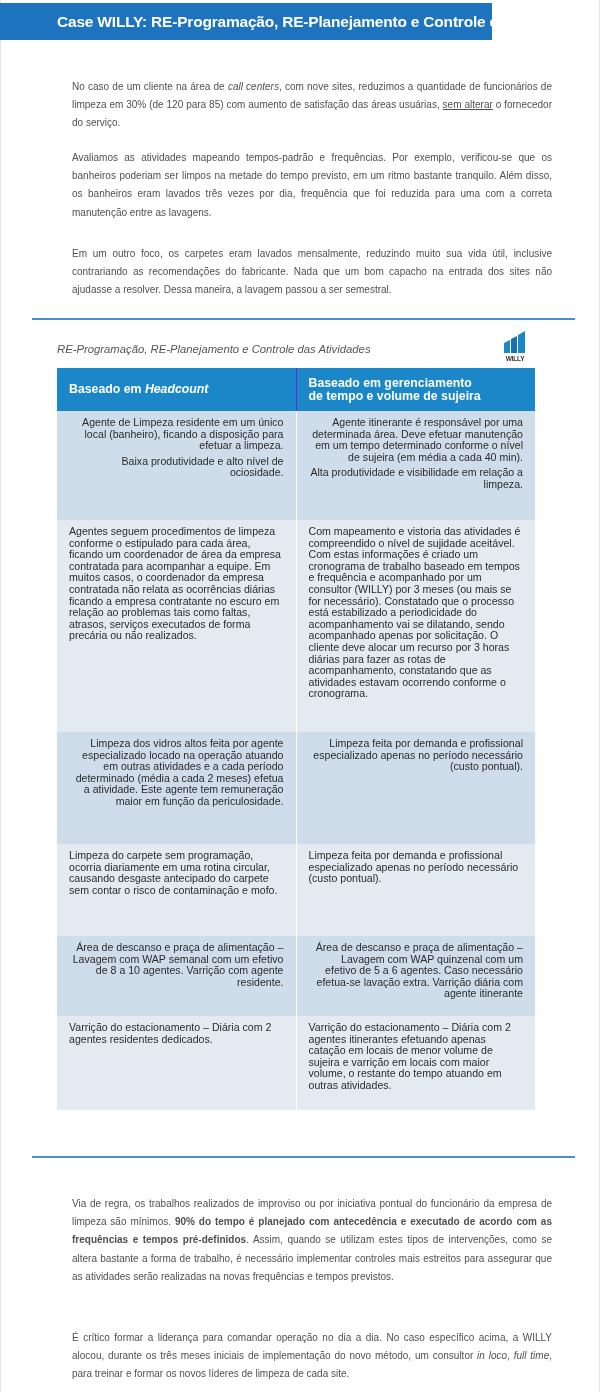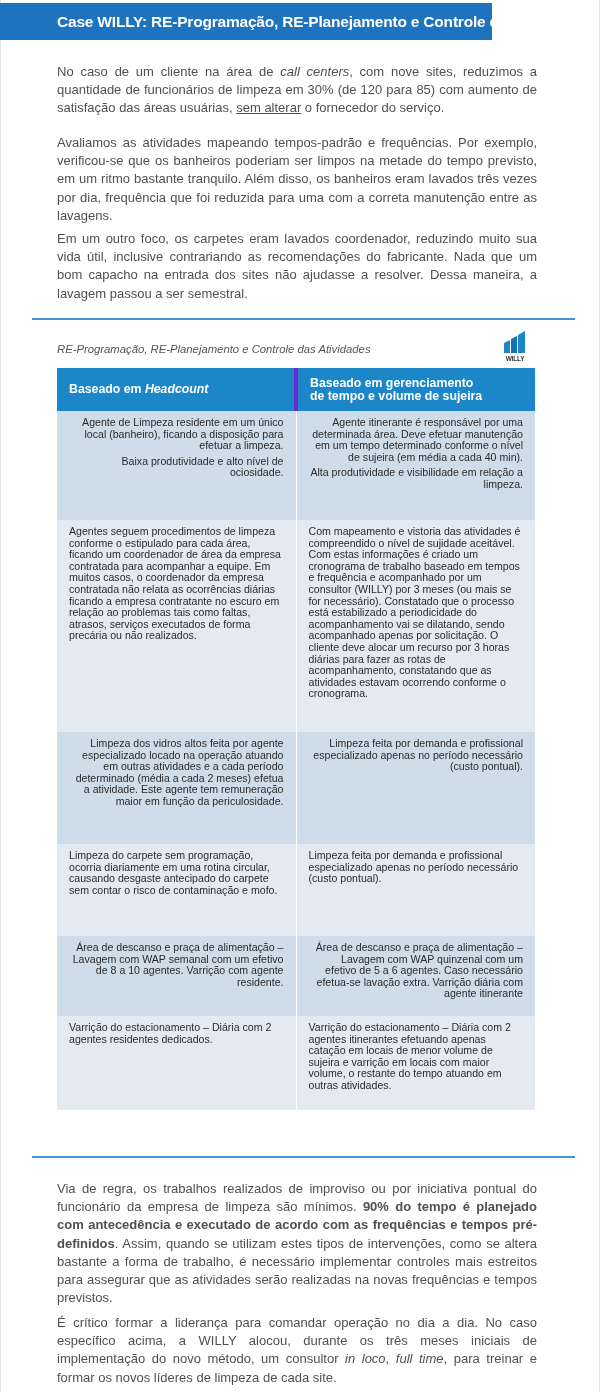--- a/index.html
+++ b/index.html
@@ -19,24 +19,24 @@
     color: #ffffff;
     font-weight: bold; font-size: 15.5px;
     line-height: 37px;
     box-sizing: border-box;
     padding-left: 57px;
     letter-spacing: -0.2px;
     white-space: nowrap;
   }
   .para {
     position: absolute; left: 57px; width: 480px;
-    font-size: 13px; line-height: 18.2px;
+    font-size: 10px; line-height: 18.2px;
     text-align: justify;
     color: #505050;
-    margin: 0;
+    margin: 15px;
   }
   .para u { text-decoration: underline; }
   .rule {
     position: absolute; left: 32px; width: 543px; height: 2px; background: #4a8fd0;
   }
   .table-title {
     position: absolute; left: 57px; top: 343px;
     font-style: italic; font-size: 11.3px; color: #555;
     white-space: nowrap;
   }
@@ -53,21 +53,21 @@
     border-collapse: collapse;
     font-size: 10.6px; line-height: 11.6px;
     color: #2b2b2b;
   }
   table.cmp th {
     background: #1b87c9; color: #ffffff; font-weight: bold; font-size: 12.3px;
     text-align: left; line-height: 13px;
     padding: 0 12px; height: 43px;
     vertical-align: middle;
   }
-  table.cmp th:first-child { border-right: 4px solid #6d28d9; }
+  table.cmp th:first-child { border-right: 1px solid #6d28d9; }
   table.cmp td {
     vertical-align: top;
     padding: 6px 12px 8px 12px;
     width: 50%;
   }
   table.cmp td:first-child { border-right: 1px solid #ffffff; }
   table.cmp tr.dark td { background: #cfdcea; text-align: right; }
   table.cmp tr.light td { background: #e3eaf2; }
   table.cmp td p { margin: 0 0 4px 0; }
   .r1 td { height: 95px; }
@@ -82,21 +82,21 @@
 <body>
 
 <div class="frame"></div>
 
 <div class="header">Case WILLY: RE-Programação, RE-Planejamento e Controle das Atividades</div>
 
 <p class="para" style="top:63px;"><span>No caso de um cliente na área de </span><i>call centers</i><span>, com nove sites, reduzimos a quantidade de funcionários de limpeza em 30% (de 120 para 85) com aumento de satisfação das áreas usuárias, </span><u>sem alterar</u><span> o fornecedor do serviço.</span></p>
 
 <p class="para" style="top:134px;">Avaliamos as atividades mapeando tempos-padrão e frequências. Por exemplo, verificou-se que os banheiros poderiam ser limpos na metade do tempo previsto, em um ritmo bastante tranquilo. Além disso, os banheiros eram lavados três vezes por dia, frequência que foi reduzida para uma com a correta manutenção entre as lavagens.</p>
 
-<p class="para" style="top:230px;">Em um outro foco, os carpetes eram lavados coordenador, reduzindo muito sua vida útil, inclusive contrariando as recomendações do fabricante. Nada que um bom capacho na entrada dos sites não ajudasse a resolver. Dessa maneira, a lavagem passou a ser semestral.</p>
+<p class="para" style="top:230px;">Em um outro foco, os carpetes eram lavados mensalmente, reduzindo muito sua vida útil, inclusive contrariando as recomendações do fabricante. Nada que um bom capacho na entrada dos sites não ajudasse a resolver. Dessa maneira, a lavagem passou a ser semestral.</p>
 
 <div class="rule" style="top:318px;"></div>
 
 <div class="table-title">RE-Programação, RE-Planejamento e Controle das Atividades</div>
 
 <div class="logo">
   <svg class="logo-bars" viewBox="0 0 22 22">
     <polygon points="0,12 6,9 6,22 0,22" fill="#1b87c9"></polygon>
     <polygon points="7,8 13,5 13,22 7,22" fill="#1672b3"></polygon>
     <polygon points="14,4 21,0 21,22 14,22" fill="#1b87c9"></polygon>

